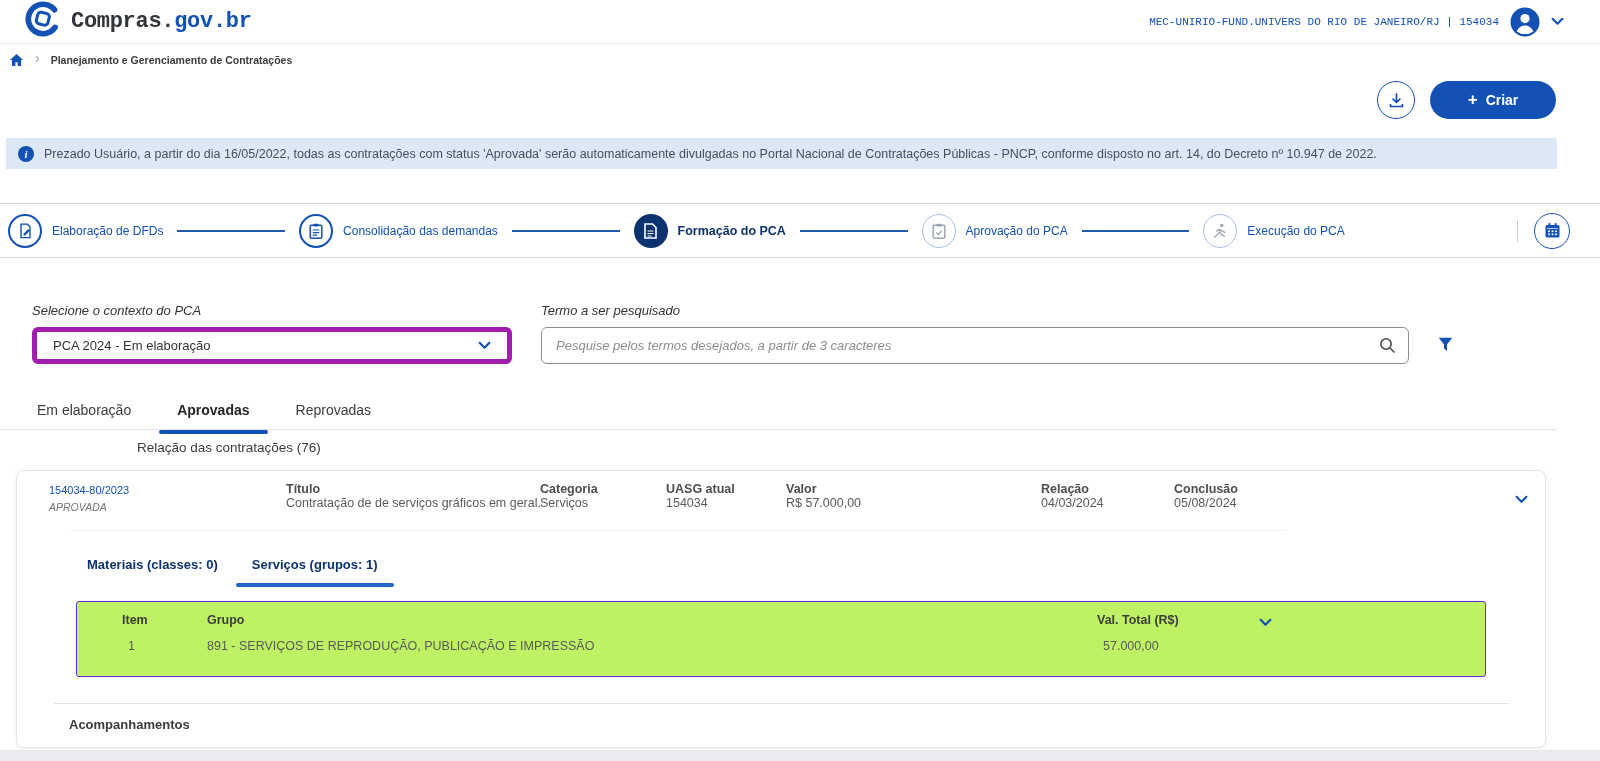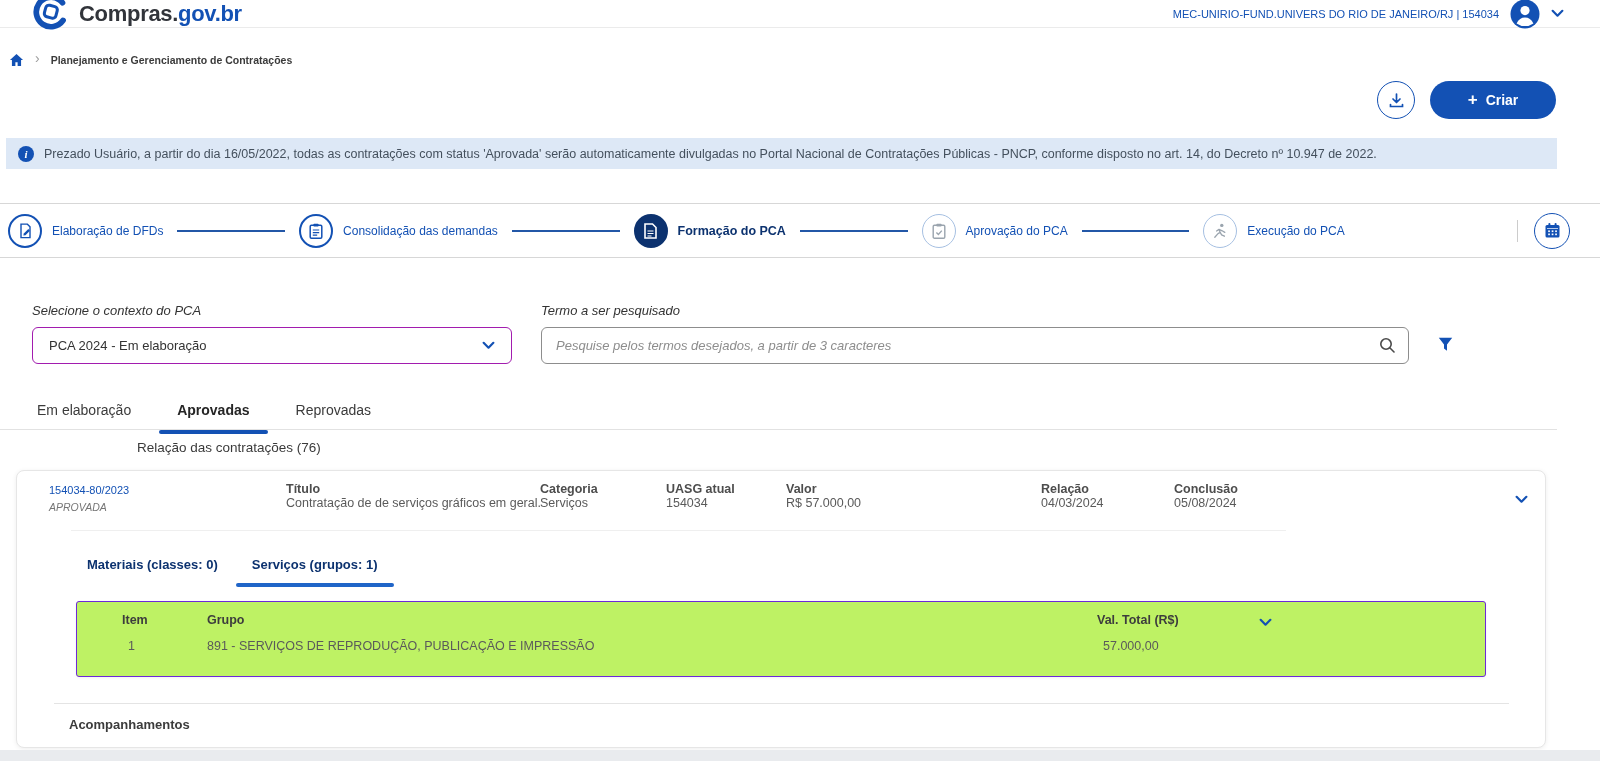--- a/index.html
+++ b/index.html
@@ -1,22 +1,22 @@
 <!DOCTYPE html>
 <html><head>
 <meta charset="utf-8">
 <style>
   *{margin:0;padding:0;box-sizing:border-box;}
   html,body{width:1600px;height:761px;}
   body{font-family:"Liberation Sans","DejaVu Sans",sans-serif;background:#fff;overflow:hidden;}
   .app{position:relative;width:1600px;height:761px;background:#fff;}
 
   
-  .topbar{position:absolute;top:0;left:0;right:0;height:28px;border-bottom:1px solid #ebebeb;
-          display:flex;align-items:center;justify-content:space-between;padding:0 36px 0 32px;background:#fff;}
+  .topbar{position:absolute;top:0;left:0;right:0;height:44px;border-bottom:1px solid #ebebeb;
+          display:flex;align-items:center;justify-content:space-between;padding:0 36px 0 24px;background:#fff;font-family:Liberation Mono, monospace;}
   .brand{display:flex;align-items:center;gap:9px;cursor:pointer;}
   .brand-text{font-size:22px;font-weight:bold;letter-spacing:-.3px;}
   .b-dark{color:#31343a;} .b-blue{color:#1351b4;}
   .top-right{display:flex;align-items:center;gap:11px;}
   .org{font-size:11px;color:#1351b4;}
   .icbtn{background:none;border:none;cursor:pointer;display:flex;align-items:center;padding:0;}
 
   
   .breadcrumb{position:absolute;top:44px;left:0;right:0;height:31px;display:flex;align-items:center;gap:11px;padding-left:9px;}
   .sep{color:#9e9e9e;font-size:14px;line-height:1;margin-top:-3px;}
@@ -55,21 +55,21 @@
   .connector{flex:1;height:2px;background:#2357a7;margin:0 14px;}
   .stepper-gap{flex:1.6;}
   .vdiv{width:1px;height:22px;background:#ccc;margin-right:16px;}
   .cal-btn{width:36px;height:36px;border-radius:50%;border:1px solid #1351b4;background:#fff;color:#1351b4;
            display:flex;align-items:center;justify-content:center;cursor:pointer;flex:none;}
 
   
   .filters{position:absolute;top:300px;left:0;right:0;height:72px;}
   .flabel{font-size:13px;color:#333;display:block;font-style:italic;}
   .f-context{position:absolute;left:32px;top:3px;}
-  .select{margin-top:9px;width:480px;height:37px;border:1px solid #a21caf;border-radius:6px;background:#fff;
+  .select{margin-top:9px;width:480px;height:37px;border:5px solid #a21caf;border-radius:6px;background:#fff;
           display:flex;align-items:center;justify-content:space-between;padding:0 16px;font-size:13px;color:#333;cursor:pointer;}
   .f-search{position:absolute;left:541px;top:3px;}
   .search-wrap{position:relative;margin-top:9px;}
   .search-wrap input{width:868px;height:37px;border:1px solid #8d8d8d;border-radius:6px;background:#fff;
                      padding:0 44px 0 14px;font-size:13px;color:#333;font-family:inherit;}
   .search-wrap input::placeholder{font-style:italic;color:#8d8d8d;}
   .search-ic{position:absolute;right:13px;top:9px;cursor:pointer;background:none;border:none;}
   .funnel{position:absolute;left:1438px;top:37px;cursor:pointer;background:none;border:none;}
 
   

